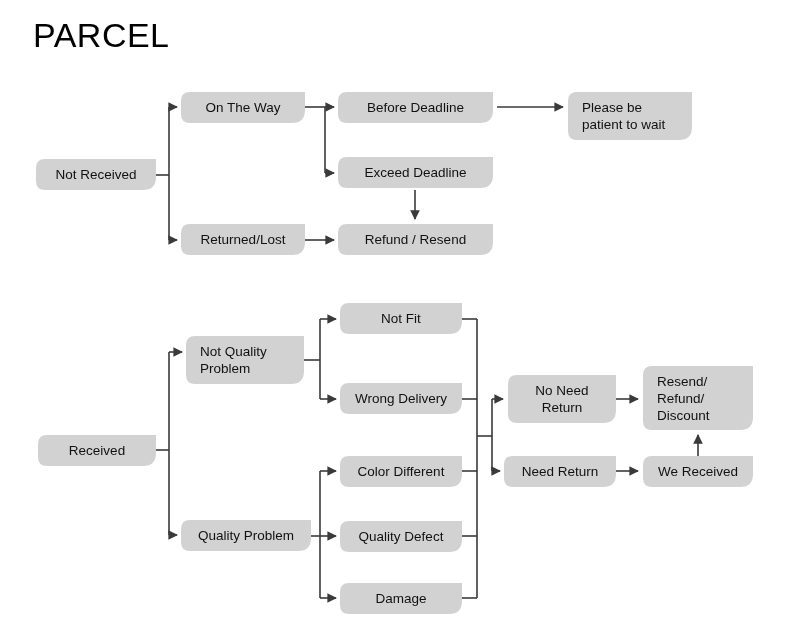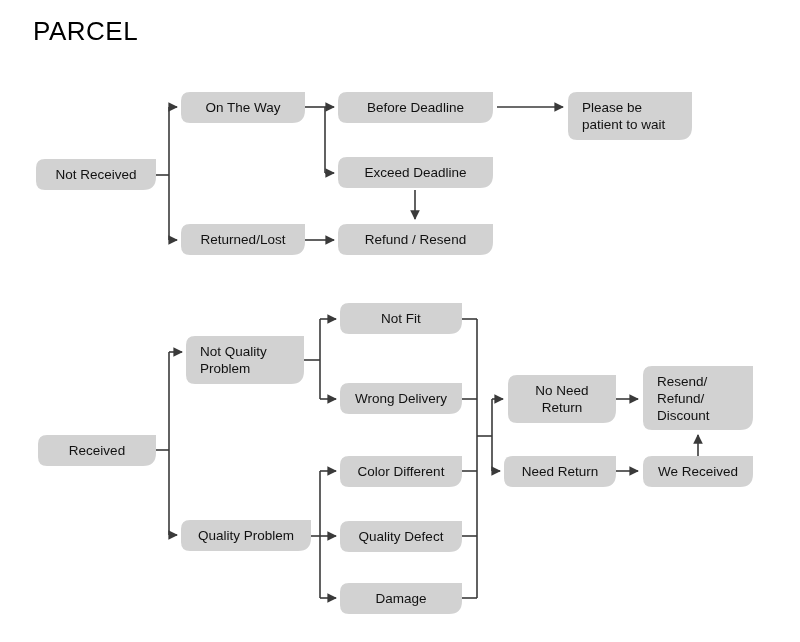--- a/index.html
+++ b/index.html
@@ -14,21 +14,21 @@
     position: relative;
     width: 800px;
     height: 642px;
     background: #ffffff;
     overflow: hidden;
   }
   #title {
     position: absolute;
     left: 33px;
     top: 16px;
-    font-size: 26px;
+    font-size: 34px;
     font-weight: 400;
     color: #000000;
     letter-spacing: 0.5px;
     white-space: nowrap;
   }
   #flow-svg {
     position: absolute;
     left: 0;
     top: 0;
     width: 800px;

